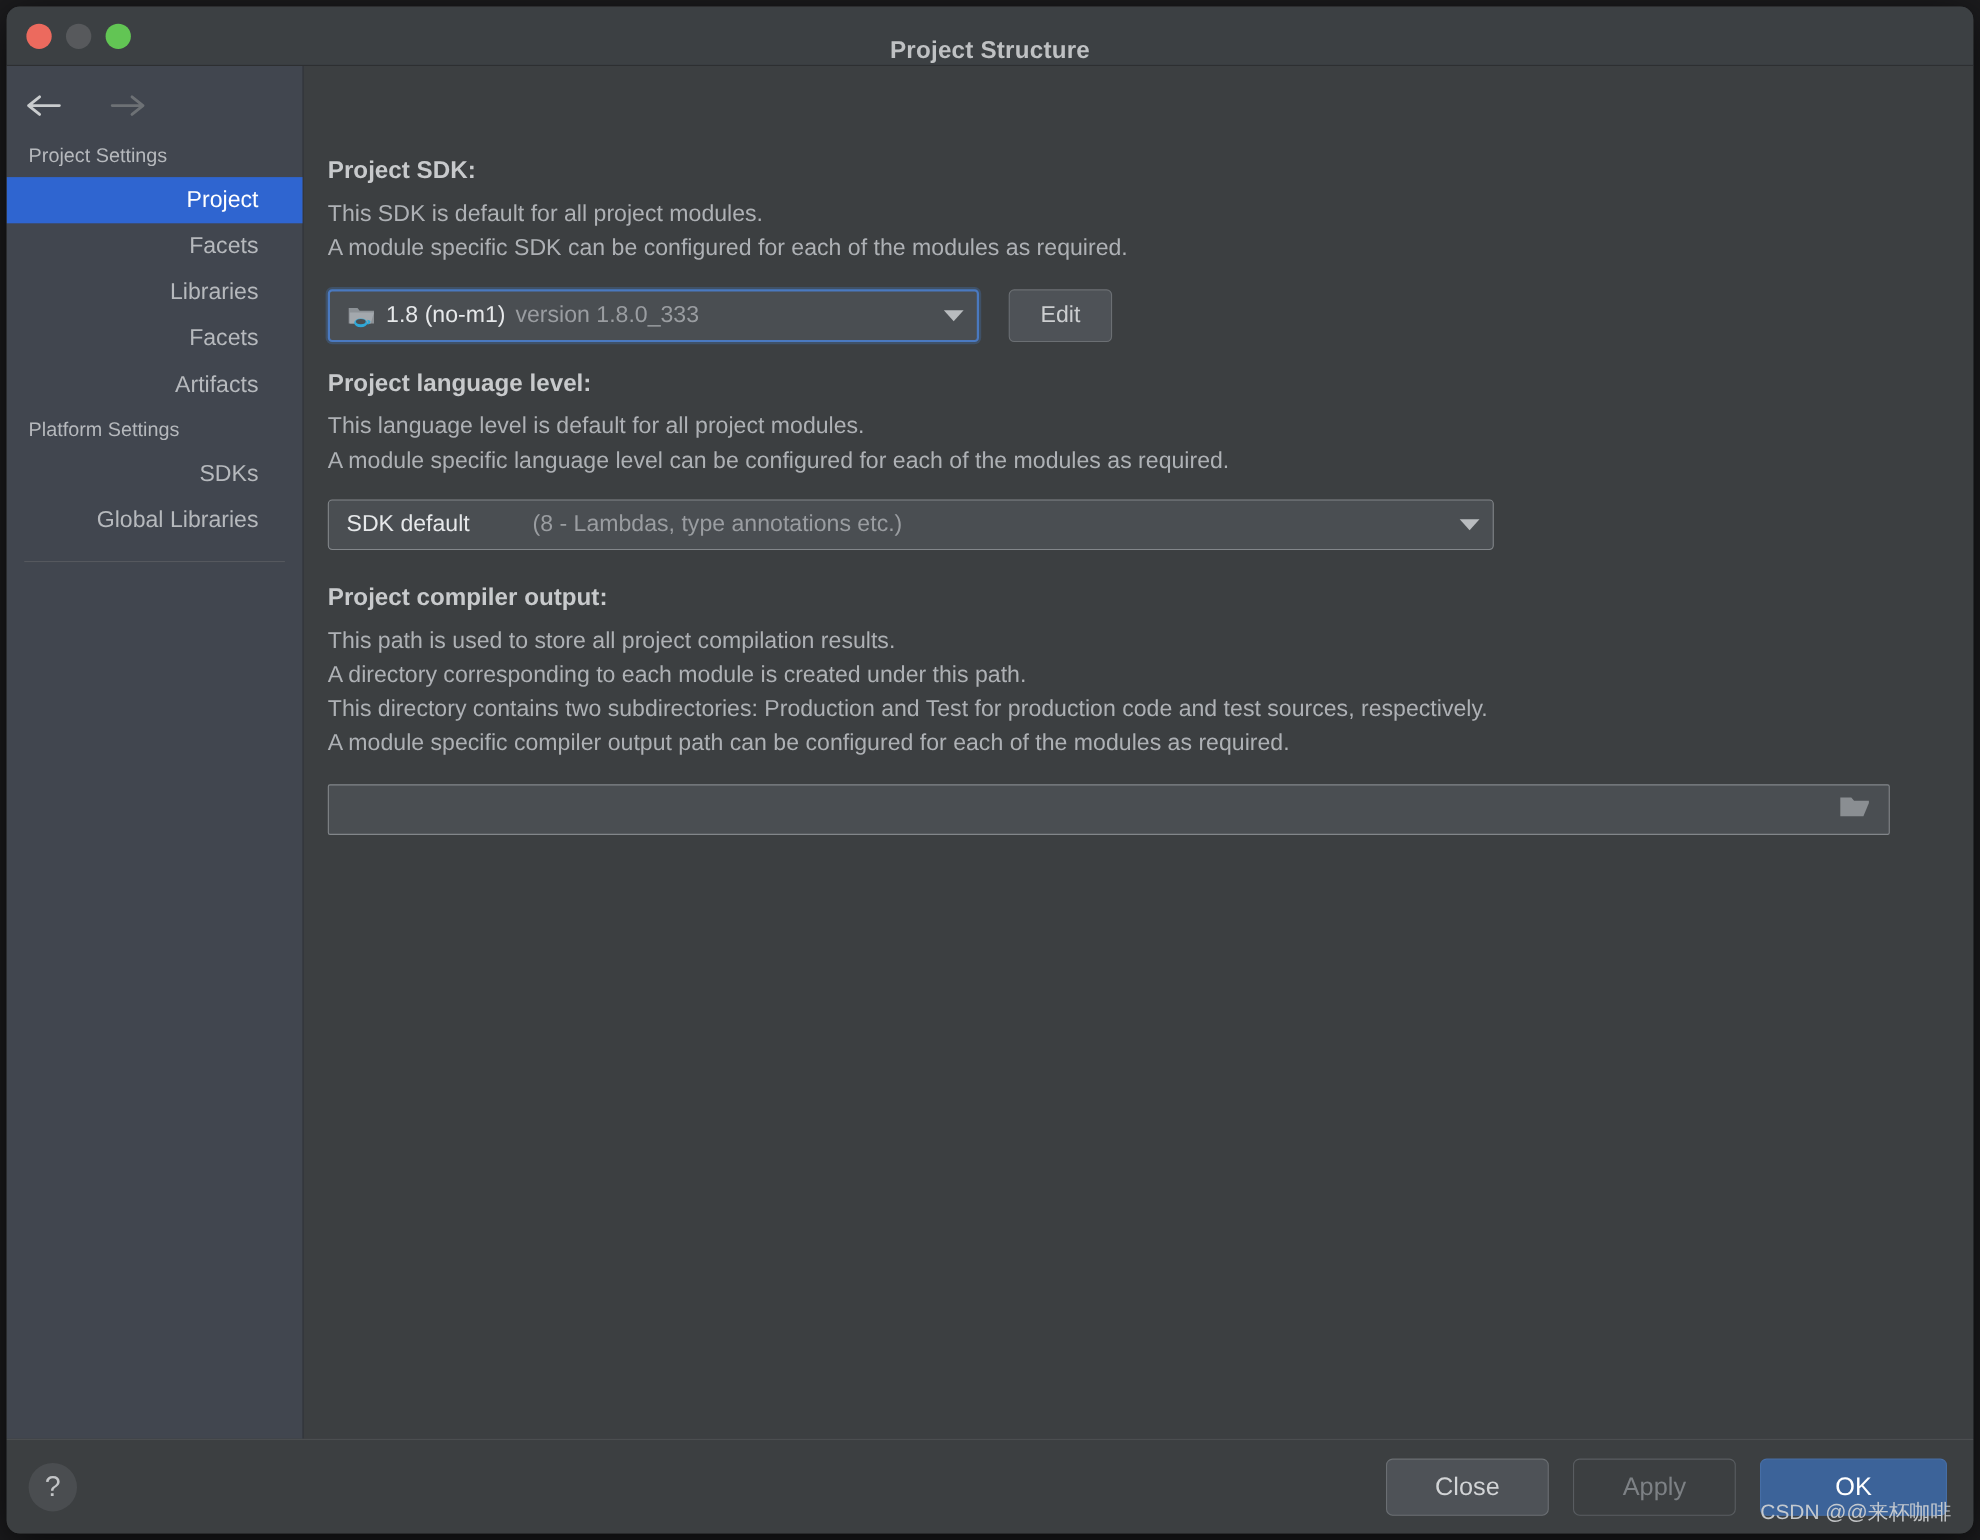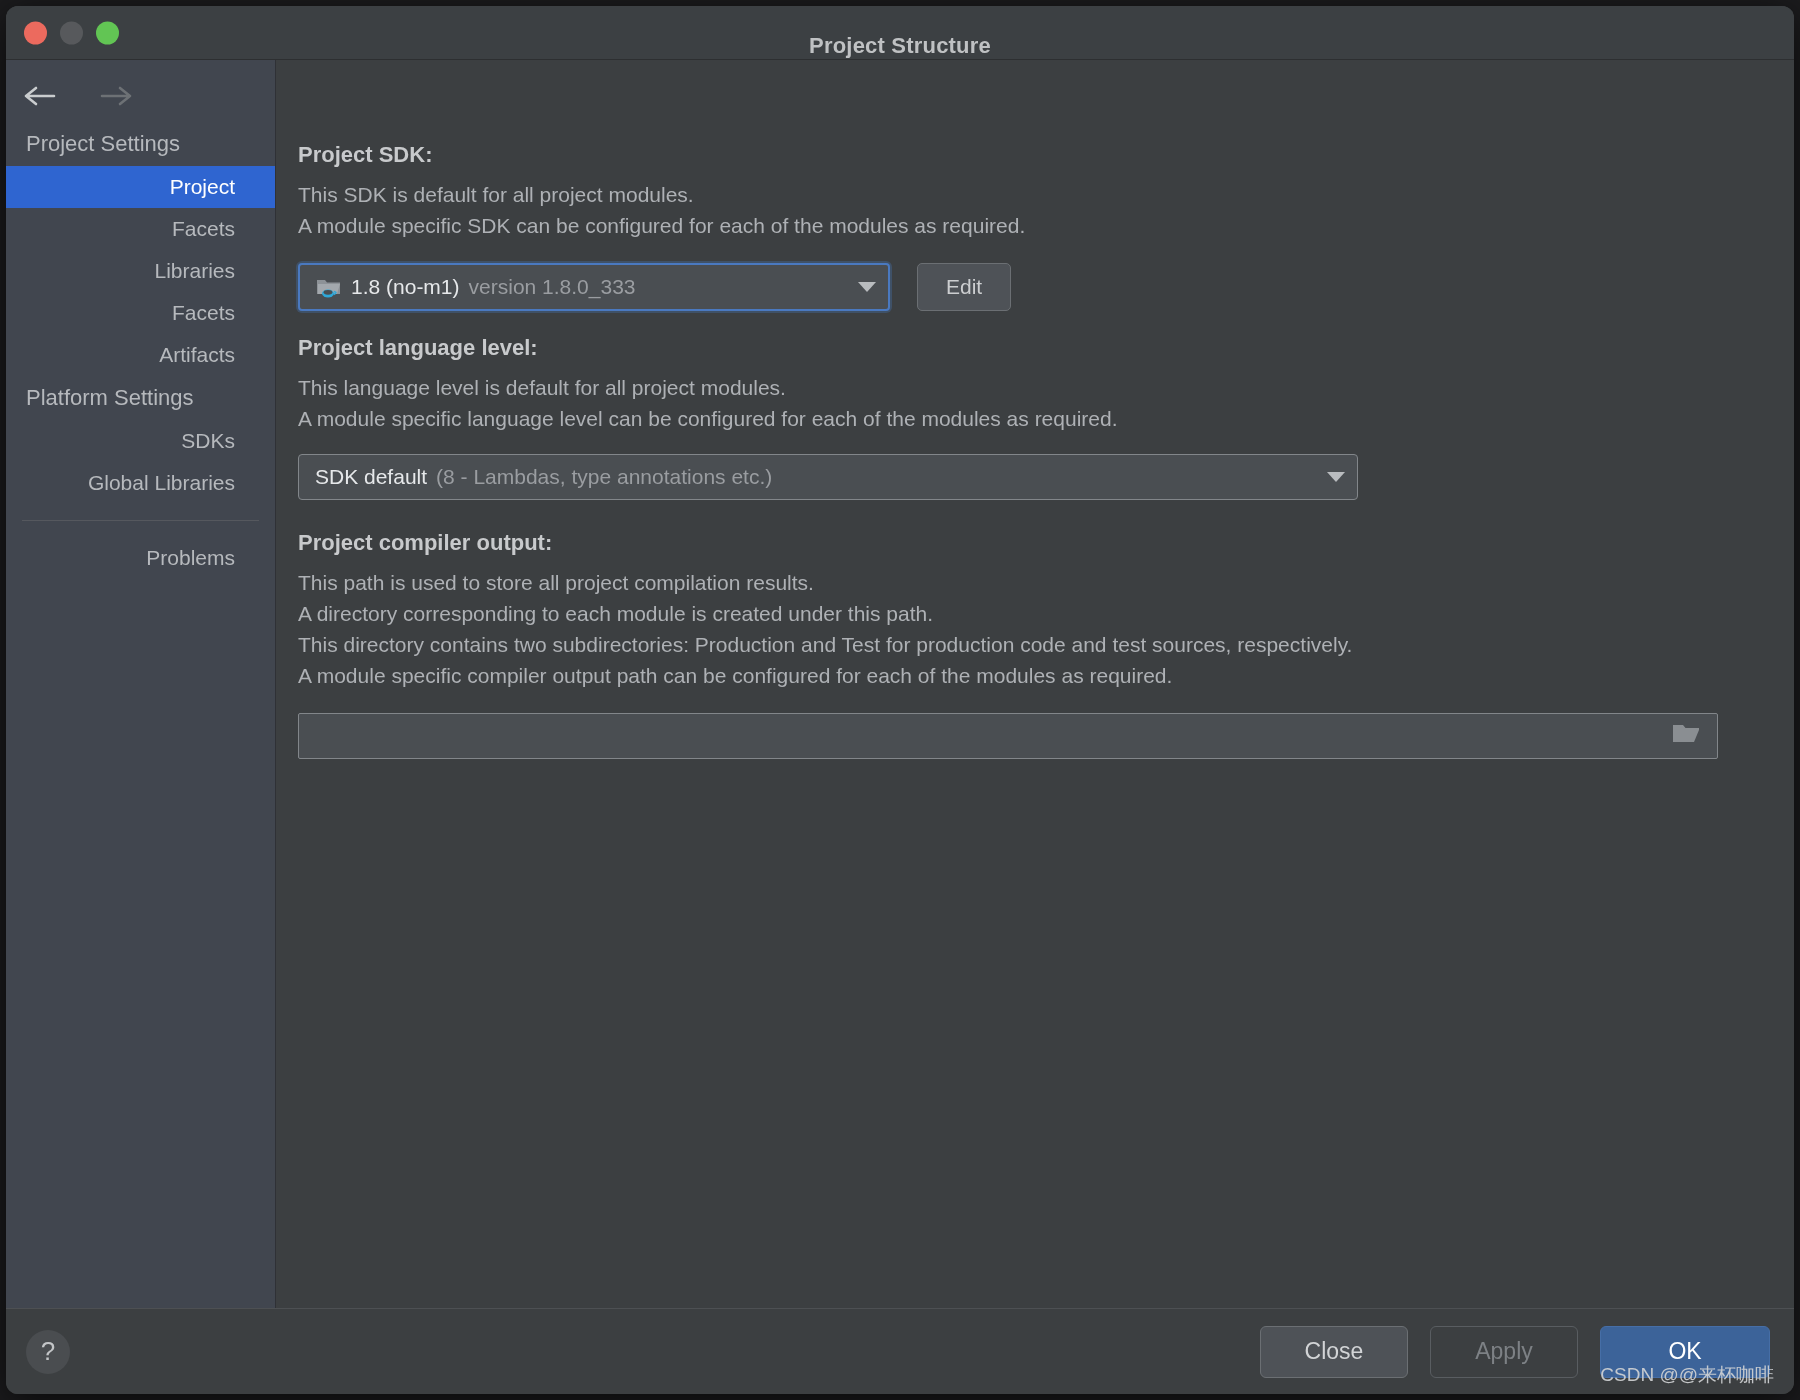--- a/index.html
+++ b/index.html
@@ -84,21 +84,21 @@
     gap: 36px;
   }
   .navarrow {
     width: 40px; height: 28px;
     display: flex; align-items: center; justify-content: center;
   }
   .navarrow svg { display: block; }
 
   .sec-header {
     color: #b6b9bd;
-    font-size: 22px;
+    font-size: 18px;
     padding: 9px 0 9px 20px;
     text-align: left;
   }
   .nav-item {
     color: #b6b9bd;
     font-size: 21px;
     padding: 9px 40px 9px 0;
     text-align: right;
     cursor: default;
   }
@@ -158,20 +158,21 @@
     height: 48px;
     display: flex;
     align-items: center;
     padding: 0 12px 0 16px;
     box-shadow: 0 0 0 2px rgba(74,121,192,0.30);
   }
   .combo.plain {
     border: 1px solid #82868a;
     box-shadow: none;
     height: 46px;
+    gap: 48px;
   }
   .combo .val-main {
     color: #e6e8ea;
     font-size: 21px;
     white-space: nowrap;
   }
   .combo .val-sub {
     color: #9a9da1;
     font-size: 21px;
     margin-left: 9px;
@@ -304,21 +305,20 @@
       <div class="nav-item">Libraries</div>
       <div class="nav-item">Facets</div>
       <div class="nav-item">Artifacts</div>
 
       <div class="sec-header">Platform Settings</div>
       <div class="nav-item">SDKs</div>
       <div class="nav-item">Global Libraries</div>
 
       <div class="sidebar-sep"></div>
 
-      <div class="nav-item">Problems</div>
     </div>
 
     <div class="content">
 
 
       <div class="gap-30"></div>
 
       <div class="section">
         <div class="field-label">Project SDK:</div>
         <div class="desc">

